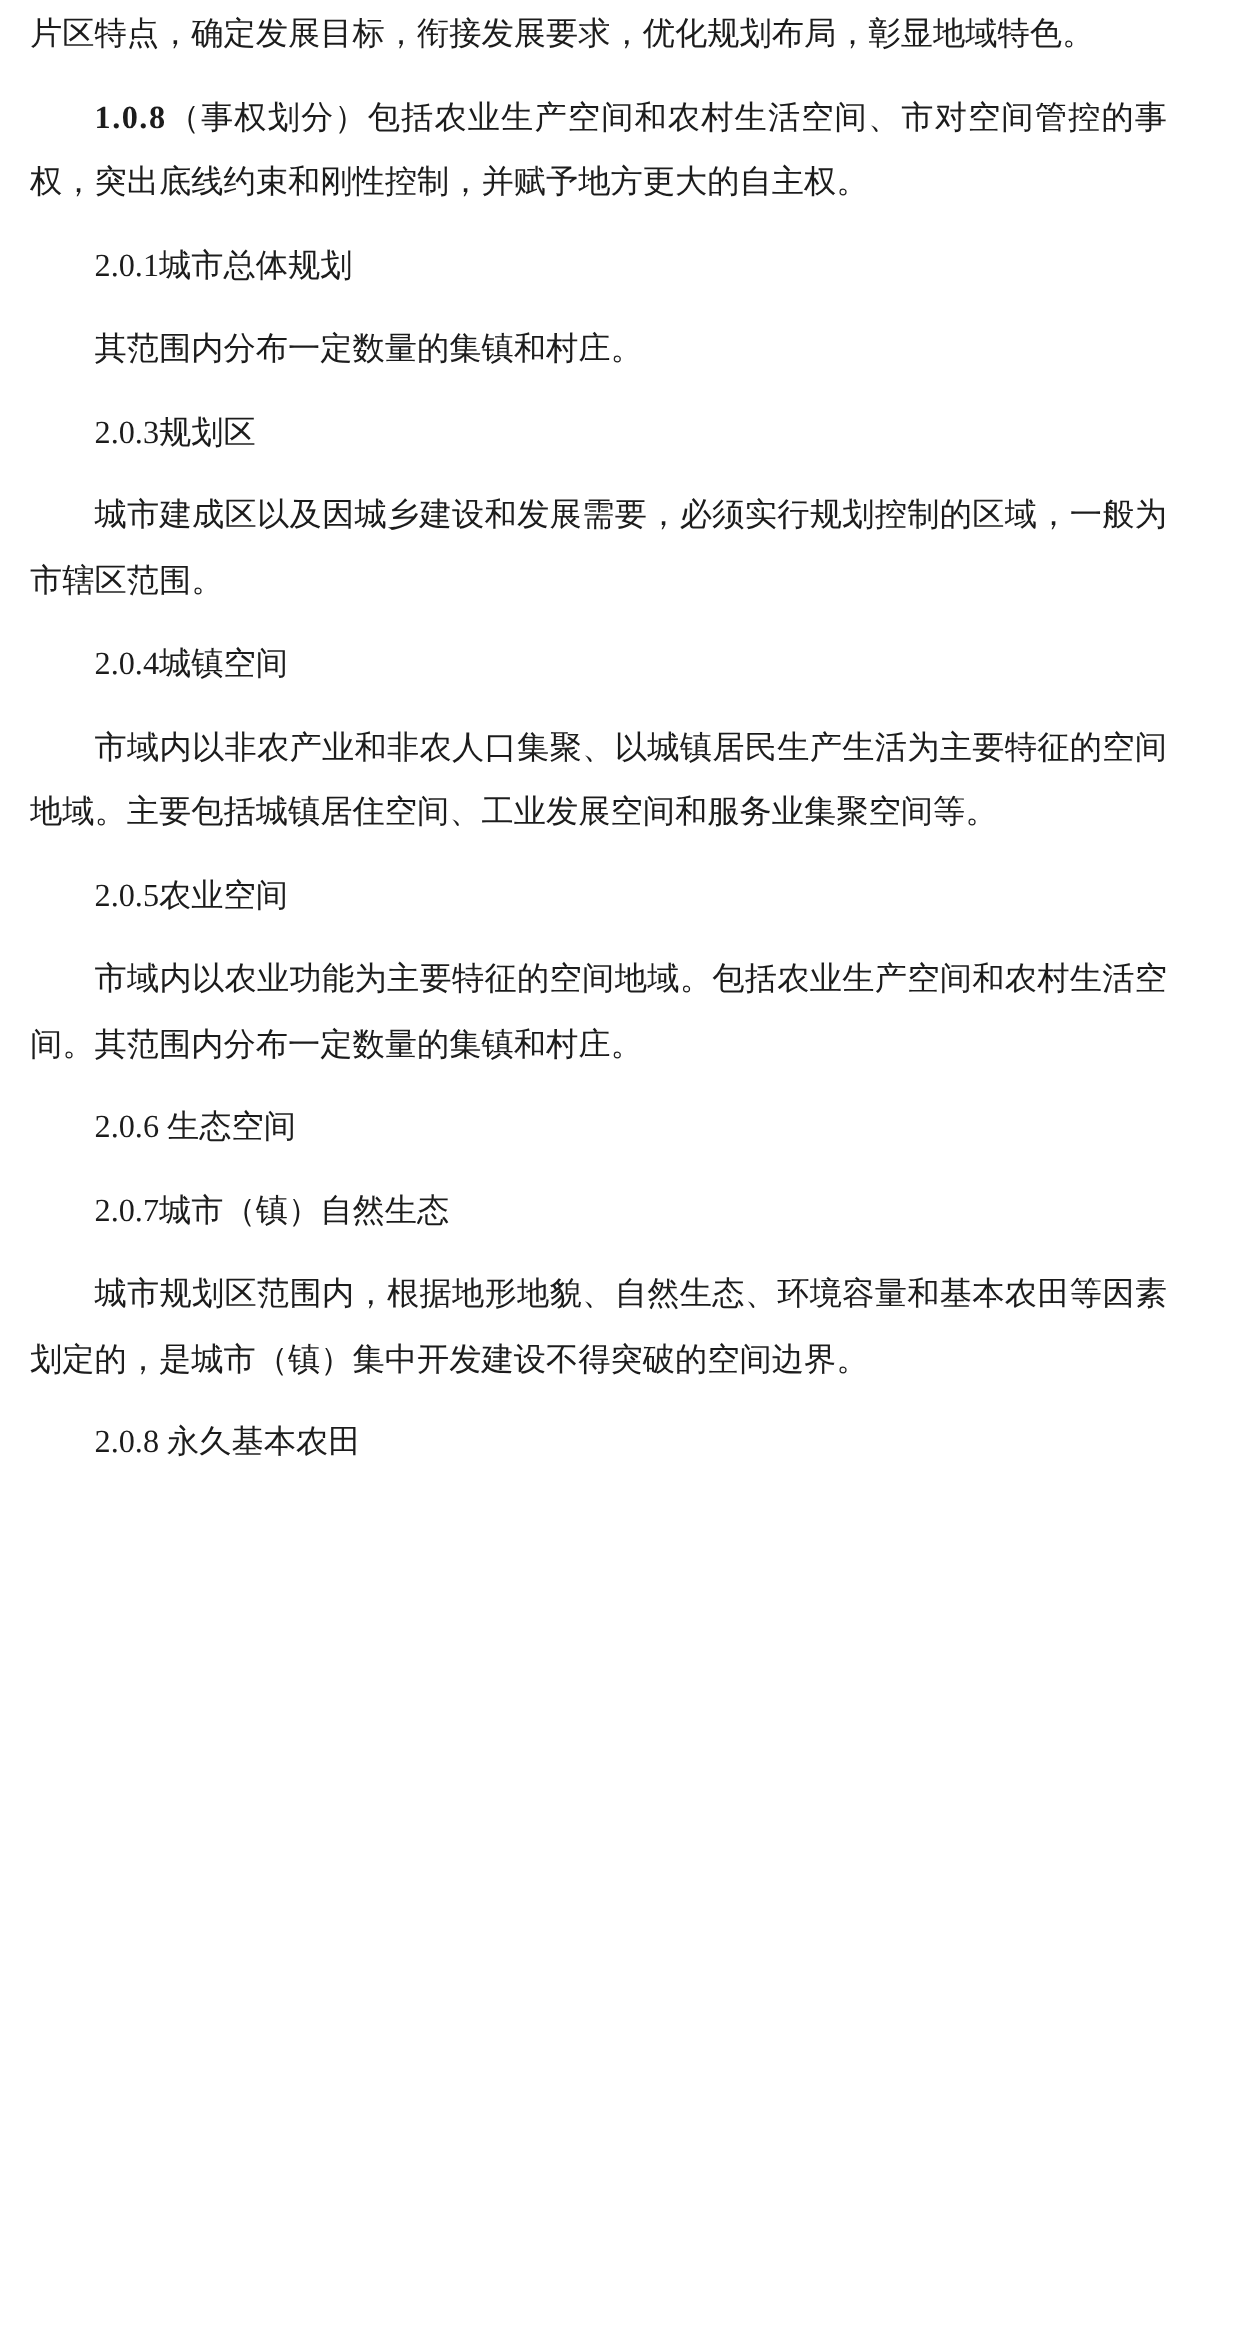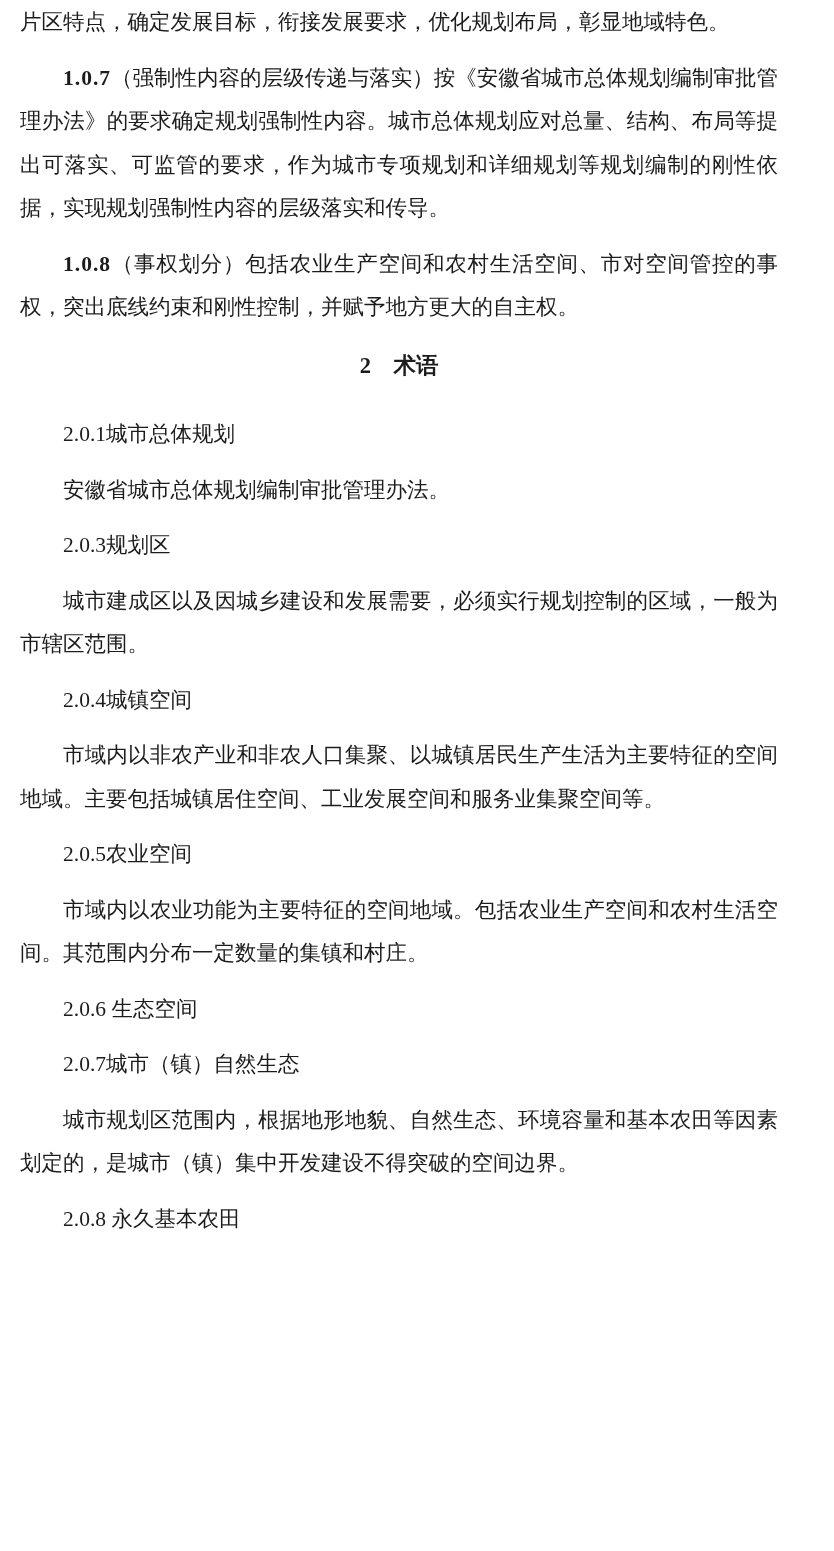--- a/index.html
+++ b/index.html
@@ -38,25 +38,23 @@
     font-size: 22.5px;
     margin: 14px 0 26px 0;
   }
   .term { font-weight: normal; }
 </style>
 </head>
 <body>
 
 <div class="doc" id="doc">
     <p class="blk cont">片区特点，确定发展目标，衔接发展要求，优化规划布局，彰显地域特色。</p>
-    <p class="blk clause"><b class="num">1.0.7</b><span class="txt">（强制性内容的层级传递与落实）按《安徽省城市总体规划编制审批管理办法》的要求确定规划强制性内容。城市总体规划应对总量、结构、布局等提出可落实、可监管的要求，作为城市专项规划和详细规划等规划编制的刚性依据，实现规划强制性内容的层级落实和传导。</span></p>
     <p class="blk clause"><b class="num">1.0.8</b><span class="txt">（事权划分）包括农业生产空间和农村生活空间、市对空间管控的事权，突出底线约束和刚性控制，并赋予地方更大的自主权。</span></p>
-    <p class="blk chapter">2　术语</p>
     <p class="blk term">2.0.1城市总体规划</p>
-    <p class="blk para">安徽省城市总体规划编制审批管理办法。</p>
+    <p class="blk para">其范围内分布一定数量的集镇和村庄。</p>
     <p class="blk term">2.0.3规划区</p>
     <p class="blk para">城市建成区以及因城乡建设和发展需要，必须实行规划控制的区域，一般为市辖区范围。</p>
     <p class="blk term">2.0.4城镇空间</p>
     <p class="blk para">市域内以非农产业和非农人口集聚、以城镇居民生产生活为主要特征的空间地域。主要包括城镇居住空间、工业发展空间和服务业集聚空间等。</p>
     <p class="blk term">2.0.5农业空间</p>
     <p class="blk para">市域内以农业功能为主要特征的空间地域。包括农业生产空间和农村生活空间。其范围内分布一定数量的集镇和村庄。</p>
     <p class="blk term">2.0.6 生态空间</p>
     <p class="blk term">2.0.7城市（镇）自然生态</p>
     <p class="blk para">城市规划区范围内，根据地形地貌、自然生态、环境容量和基本农田等因素划定的，是城市（镇）集中开发建设不得突破的空间边界。</p>
     <p class="blk term">2.0.8 永久基本农田</p>

